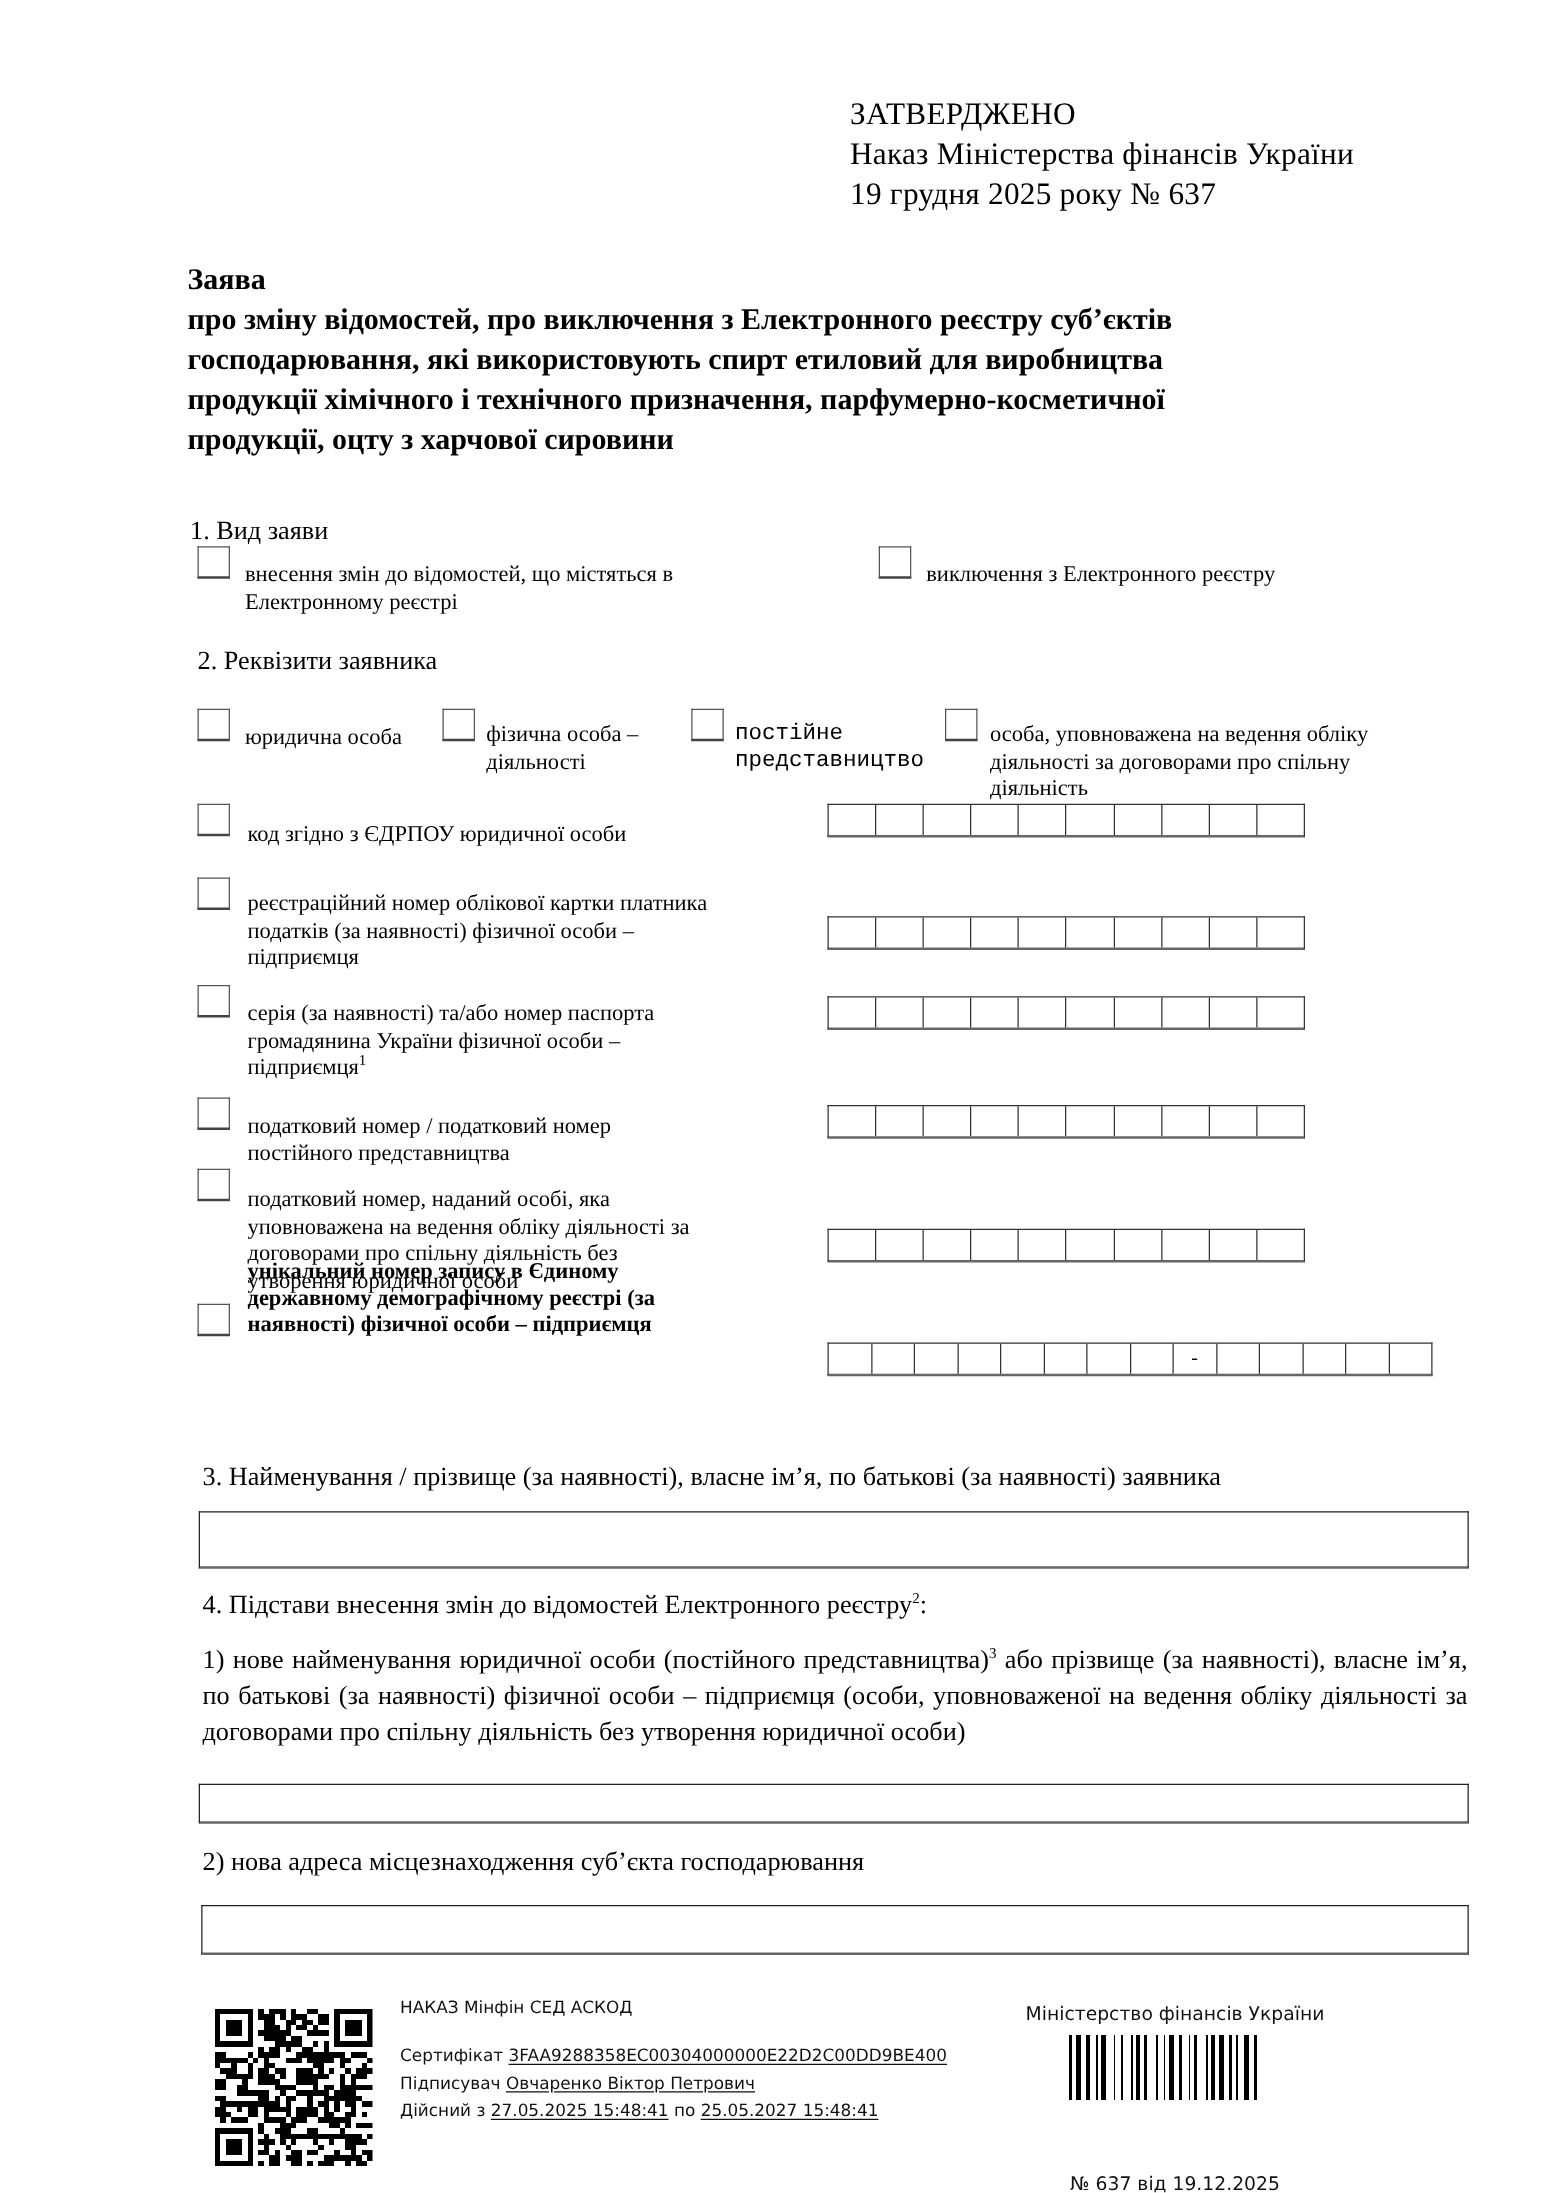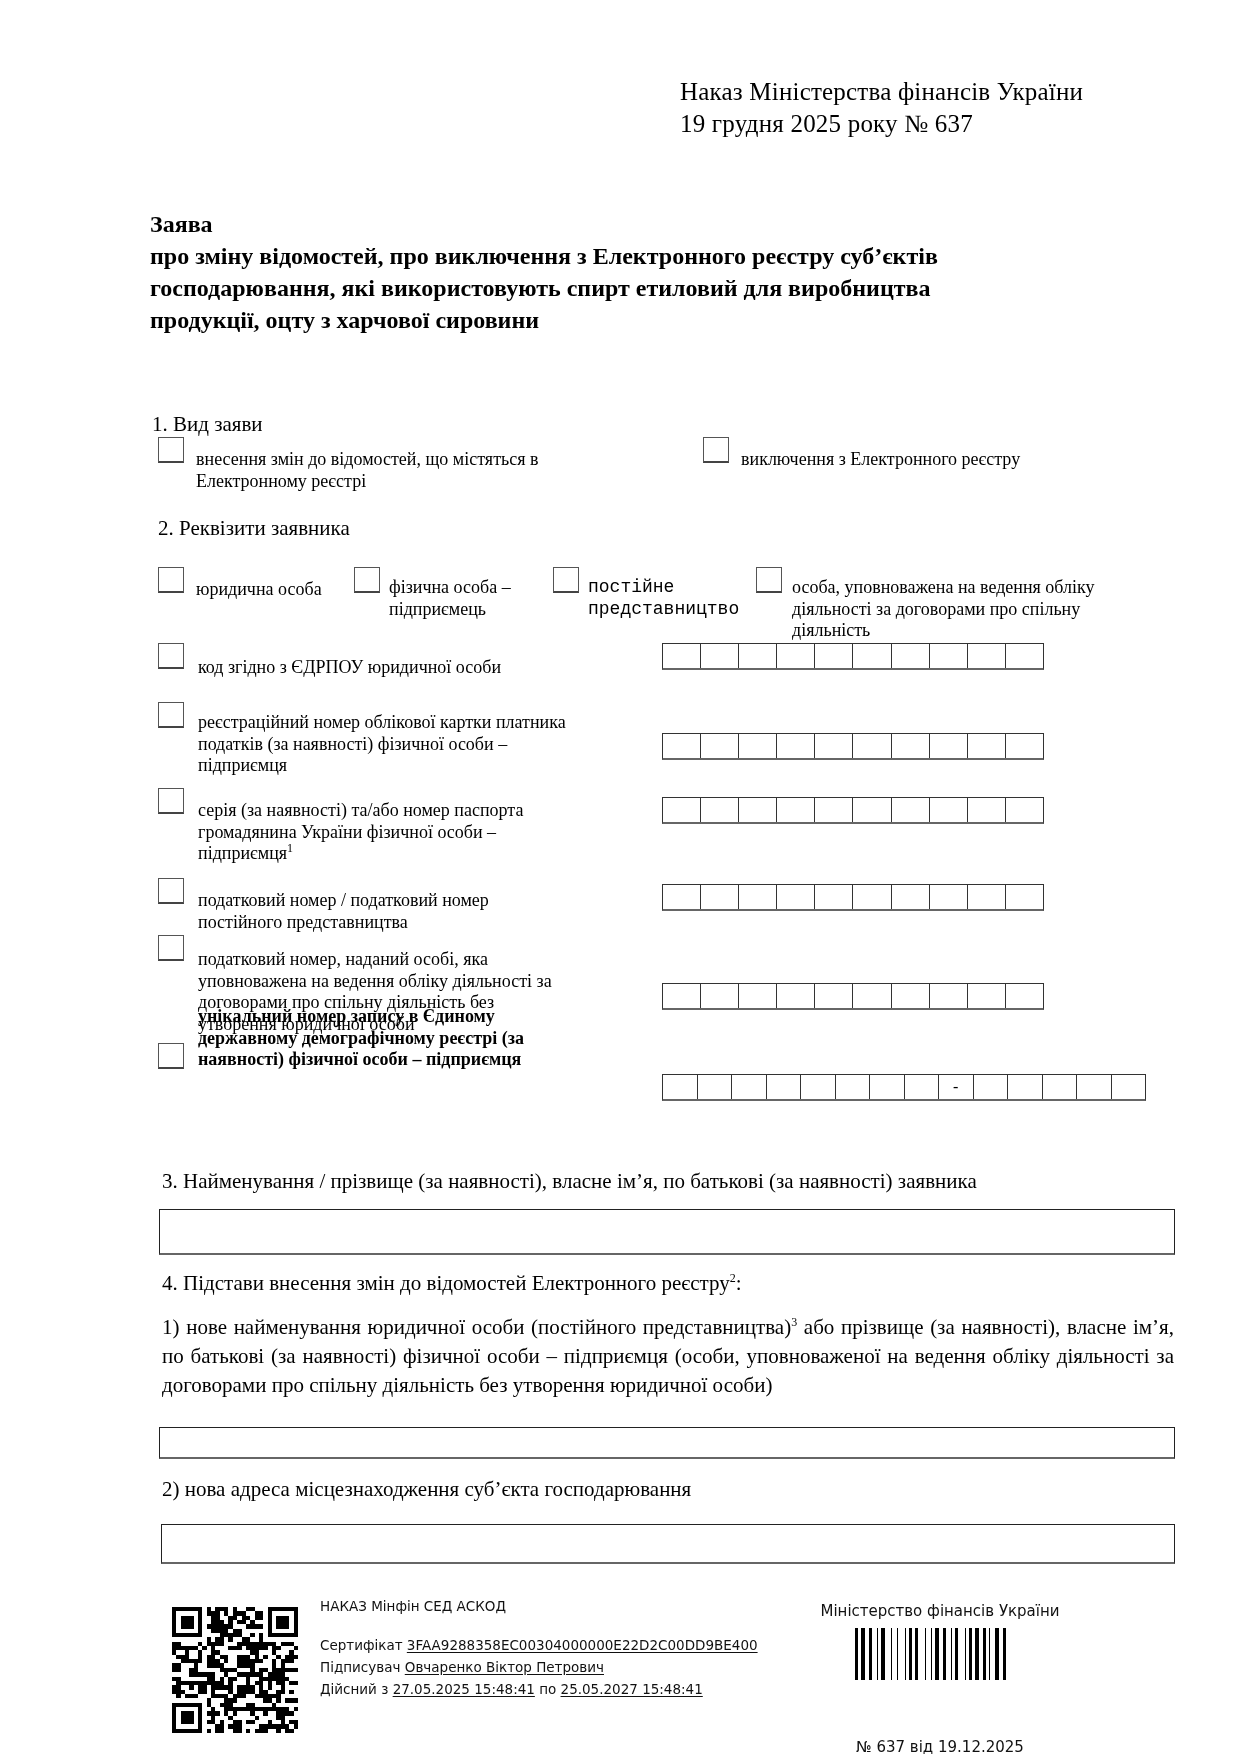--- a/index.html
+++ b/index.html
@@ -22,49 +22,51 @@
   sup { font-size: 12px; line-height: 0; }
   .footer-text { font-family: "DejaVu Sans", "Liberation Sans", sans-serif; font-size: 13.5px; color: #111; }
   .footer-text u { text-underline-offset: 2px; }
   .qr { left: 172px; top: 1607px; width: 126px; height: 126px; }
   .barcode { left: 855px; top: 1628px; width: 178px; height: 52px; }
 </style>
 </head>
 <body>
 
 <div class="abs approval">
+  <div>ЗАТВЕРДЖЕНО</div>
   <div>Наказ Міністерства фінансів України</div>
   <div>19 грудня 2025 року № 637</div>
 </div>
 
 <div class="abs title">
   <div>Заява</div>
   <div>про зміну відомостей, про виключення з Електронного реєстру суб’єктів</div>
   <div>господарювання, які використовують спирт етиловий для виробництва</div>
+  <div>продукції хімічного і технічного призначення, парфумерно-косметичної</div>
   <div>продукції, оцту з харчової сировини</div>
 </div>
 
 <div class="abs section-h" style="left:152px; top:412px;">1. Вид заяви</div>
 <div class="cb" style="left:158px; top:437px;"></div>
 <div class="abs lbl" style="left:196px; top:438px;">
   <div>внесення змін до відомостей, що містяться в</div>
   <div>Електронному реєстрі</div>
 </div>
 <div class="cb" style="left:703px; top:437px;"></div>
 <div class="abs lbl" style="left:741px; top:438px;">виключення з Електронного реєстру</div>
 
 <div class="abs section-h" style="left:158px; top:516px;">2. Реквізити заявника</div>
 
 <div class="cb" style="left:158px; top:567px;"></div>
 <div class="abs lbl" style="left:196px; top:568px;">юридична особа</div>
 
 <div class="cb" style="left:354px; top:567px;"></div>
 <div class="abs lbl" style="left:389px; top:566px;">
   <div>фізична особа –</div>
-  <div>підприємець</div>
+  <div>діяльності</div>
 </div>
 
 <div class="cb" style="left:553px; top:567px;"></div>
 <div class="abs lbl" style="left:588px; top:566px;font-family:Liberation Mono, monospace;">
   <div>постійне</div>
   <div>представництво</div>
 </div>
 
 <div class="cb" style="left:756px; top:567px;"></div>
 <div class="abs lbl" style="left:792px; top:566px;">

